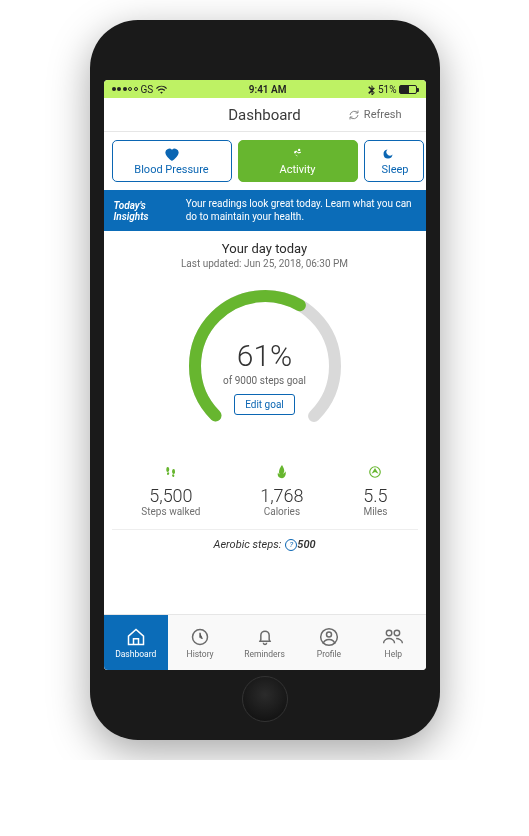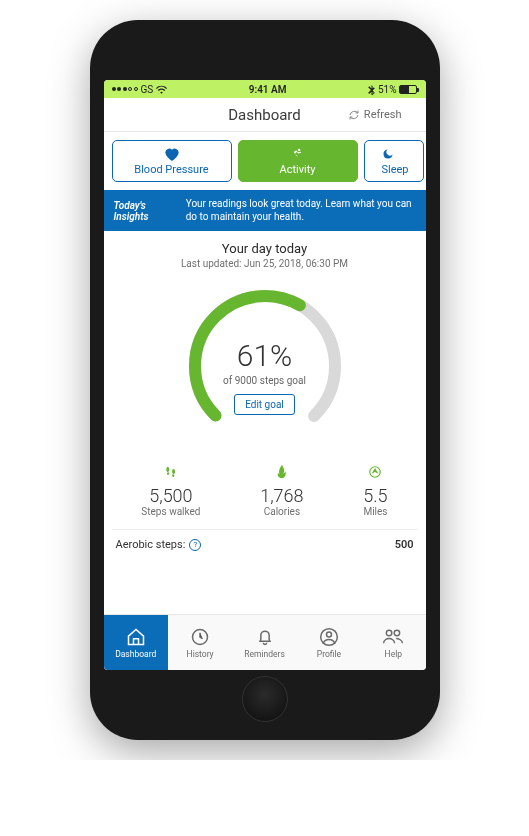--- a/index.html
+++ b/index.html
@@ -160,24 +160,25 @@
   }
   .metric { text-align: center; }
   .metric-icon { height: 16px; color: #67b62f; display: flex; justify-content: center; margin-bottom: 4px; }
   .metric-value { font-size: 18px; color: #333; font-weight: 300; }
   .metric-label { font-size: 10px; color: #707070; }
   .aerobic {
     margin: 4px 8px 16px;
     border-top: 1px solid #eee;
     padding: 8px 4px 6px;
     display: flex;
-    justify-content: space-between;
+    justify-content: center;
     align-items: center;
     font-size: 11px;
     color: #333;
+    font-style: italic;
   }
   .aerobic-left { display: flex; align-items: center; gap: 4px; }
   .aerobic-value { font-weight: 600; }
   .info-circle {
     width: 12px; height: 12px; border-radius: 50%;
     border: 1px solid #0b66b3; color: #0b66b3;
     display: inline-flex; align-items: center; justify-content: center;
     font-size: 8px; cursor: pointer;
   }
   .bottom-nav {

